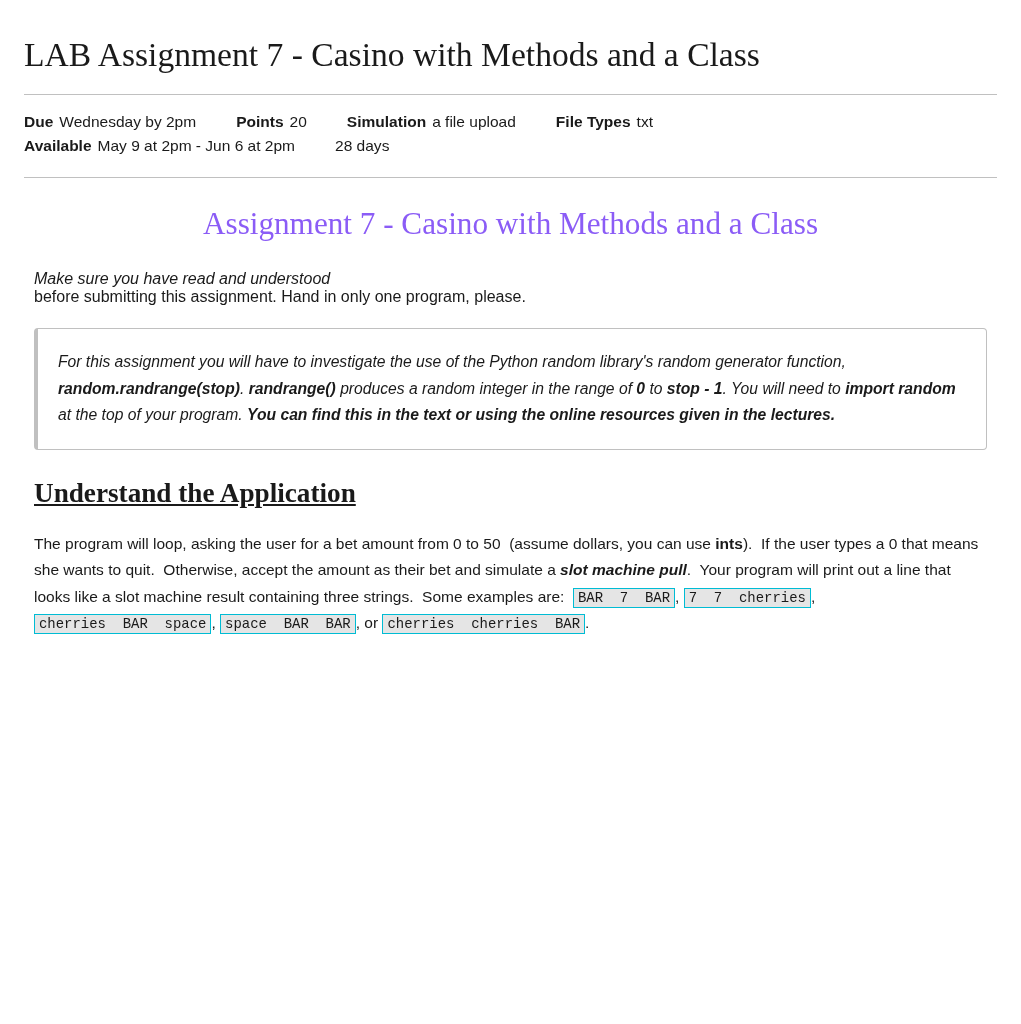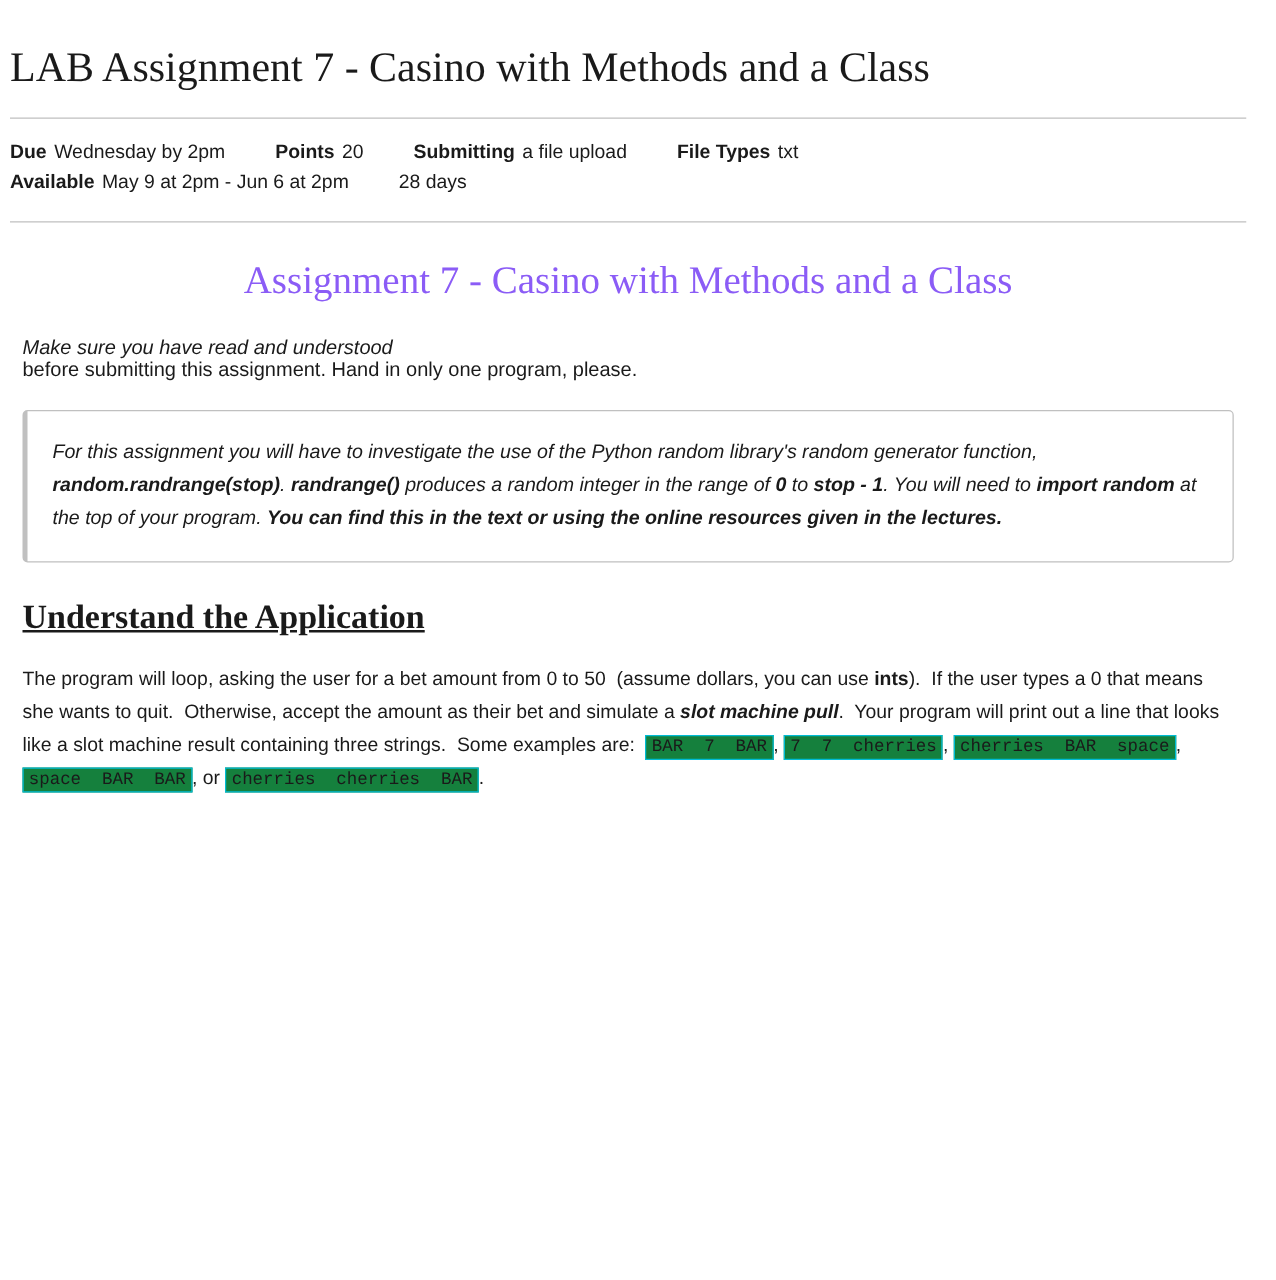--- a/index.html
+++ b/index.html
@@ -11,21 +11,21 @@
     body {
       font-family: Georgia, 'Times New Roman', serif;
       font-size: 16px;
       color: #1a1a1a;
       background: #fff;
       max-width: 1021px;
       margin: 0 auto;
     }
 
     .page-wrapper {
-      padding: 20px 24px 40px 8px;
+      padding: 20px 24px 40px 24px;
     }
 
     .main-title {
       font-size: 2.1em;
       font-weight: 400;
       color: #1a1a1a;
       padding: 16px 0 20px 0;
       border-bottom: 1px solid #c0c0c0;
       margin-bottom: 18px;
     }
@@ -145,21 +145,21 @@
     }
 
     .body-text {
       font-family: Arial, Helvetica, sans-serif;
       font-size: 0.97em;
       line-height: 1.7;
       margin-bottom: 14px;
     }
 
     .code-highlight {
-      background-color: #15803d;
+      background-color: #e5e5e5;
       font-family: 'Courier New', Courier, monospace;
       font-size: 0.9em;
       padding: 1px 4px;
       border: 1px solid #00bcd4;
     }
 
     strong.bold-italic {
       font-style: italic;
       font-weight: 700;
     }
@@ -170,21 +170,21 @@
 <div class="page-wrapper">
 
   <h1 class="main-title">LAB Assignment 7 - Casino with Methods and a Class</h1>
 
   <div class="meta-section">
     <div class="meta-row">
       <span class="meta-label">Due</span>
       <span class="meta-value">Wednesday by 2pm</span>
       <span class="meta-label">Points</span>
       <span class="meta-value">20</span>
-      <span class="meta-label">Submitting</span>
+      <span class="meta-label">Simulation</span>
       <span class="meta-value">a file upload</span>
       <span class="meta-label">File Types</span>
       <span class="meta-value">txt</span>
     </div>
     <div class="meta-row">
       <span class="meta-label">Available</span>
       <span class="meta-value">May 9 at 2pm - Jun 6 at 2pm</span>
       <span class="meta-value">28 days</span>
     </div>
   </div>

